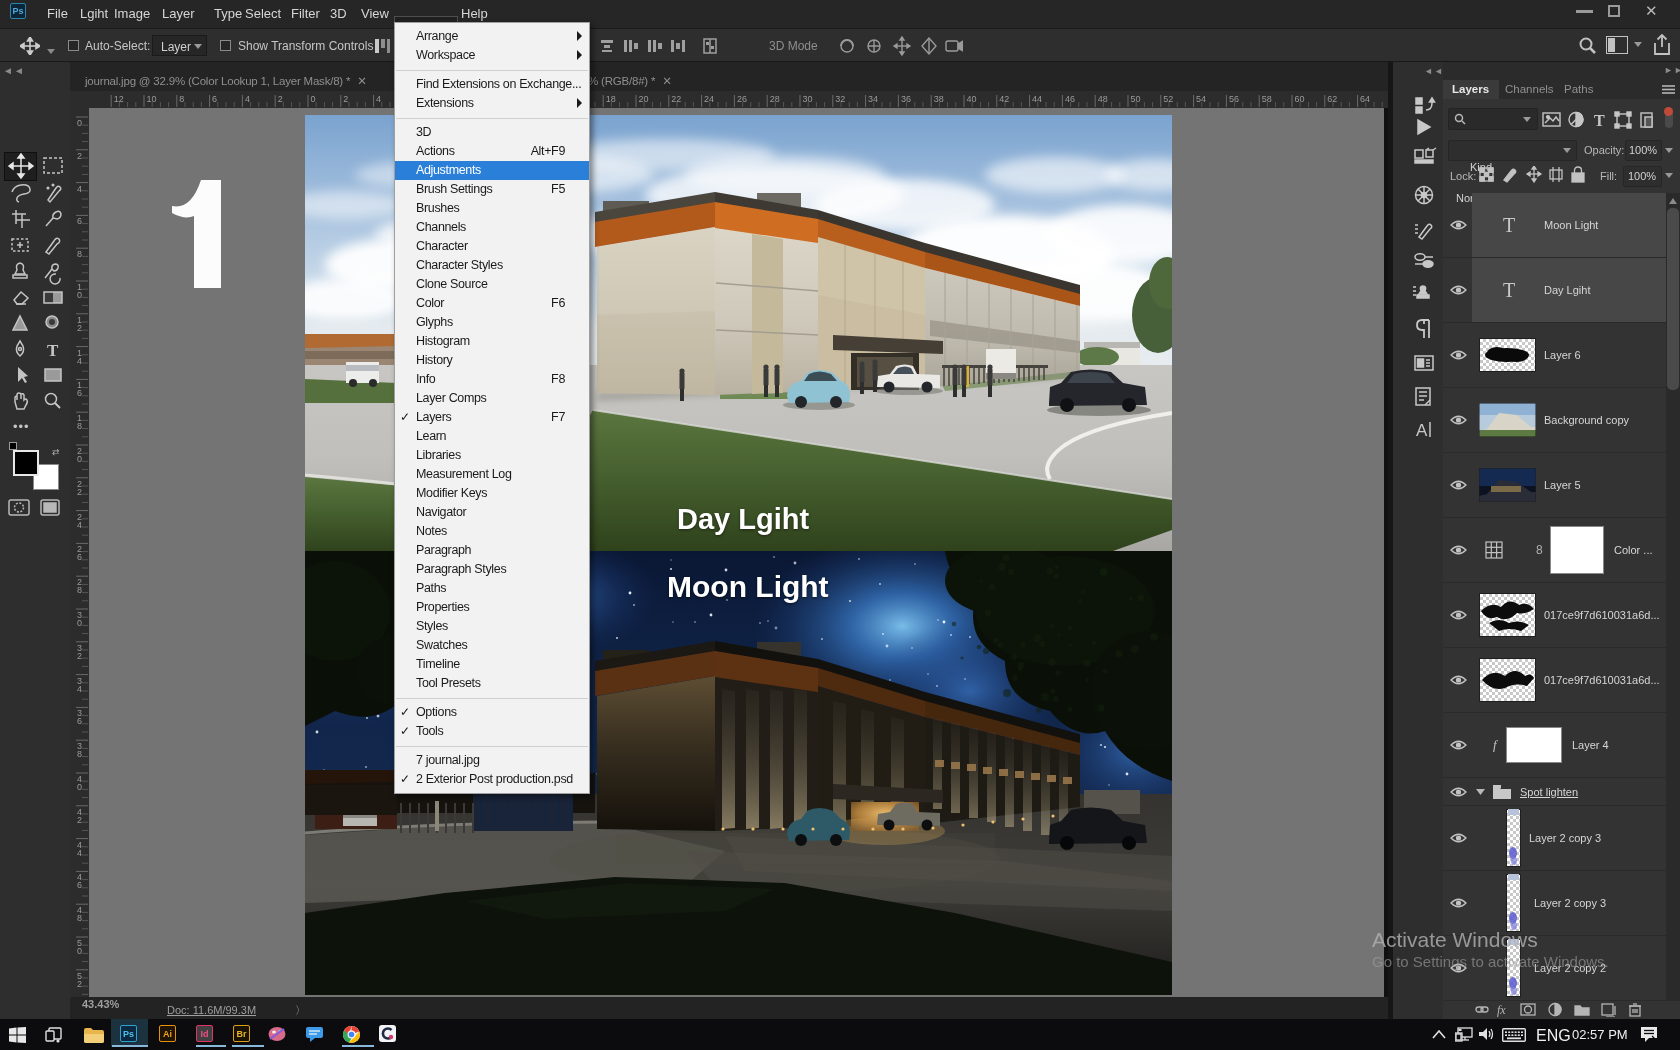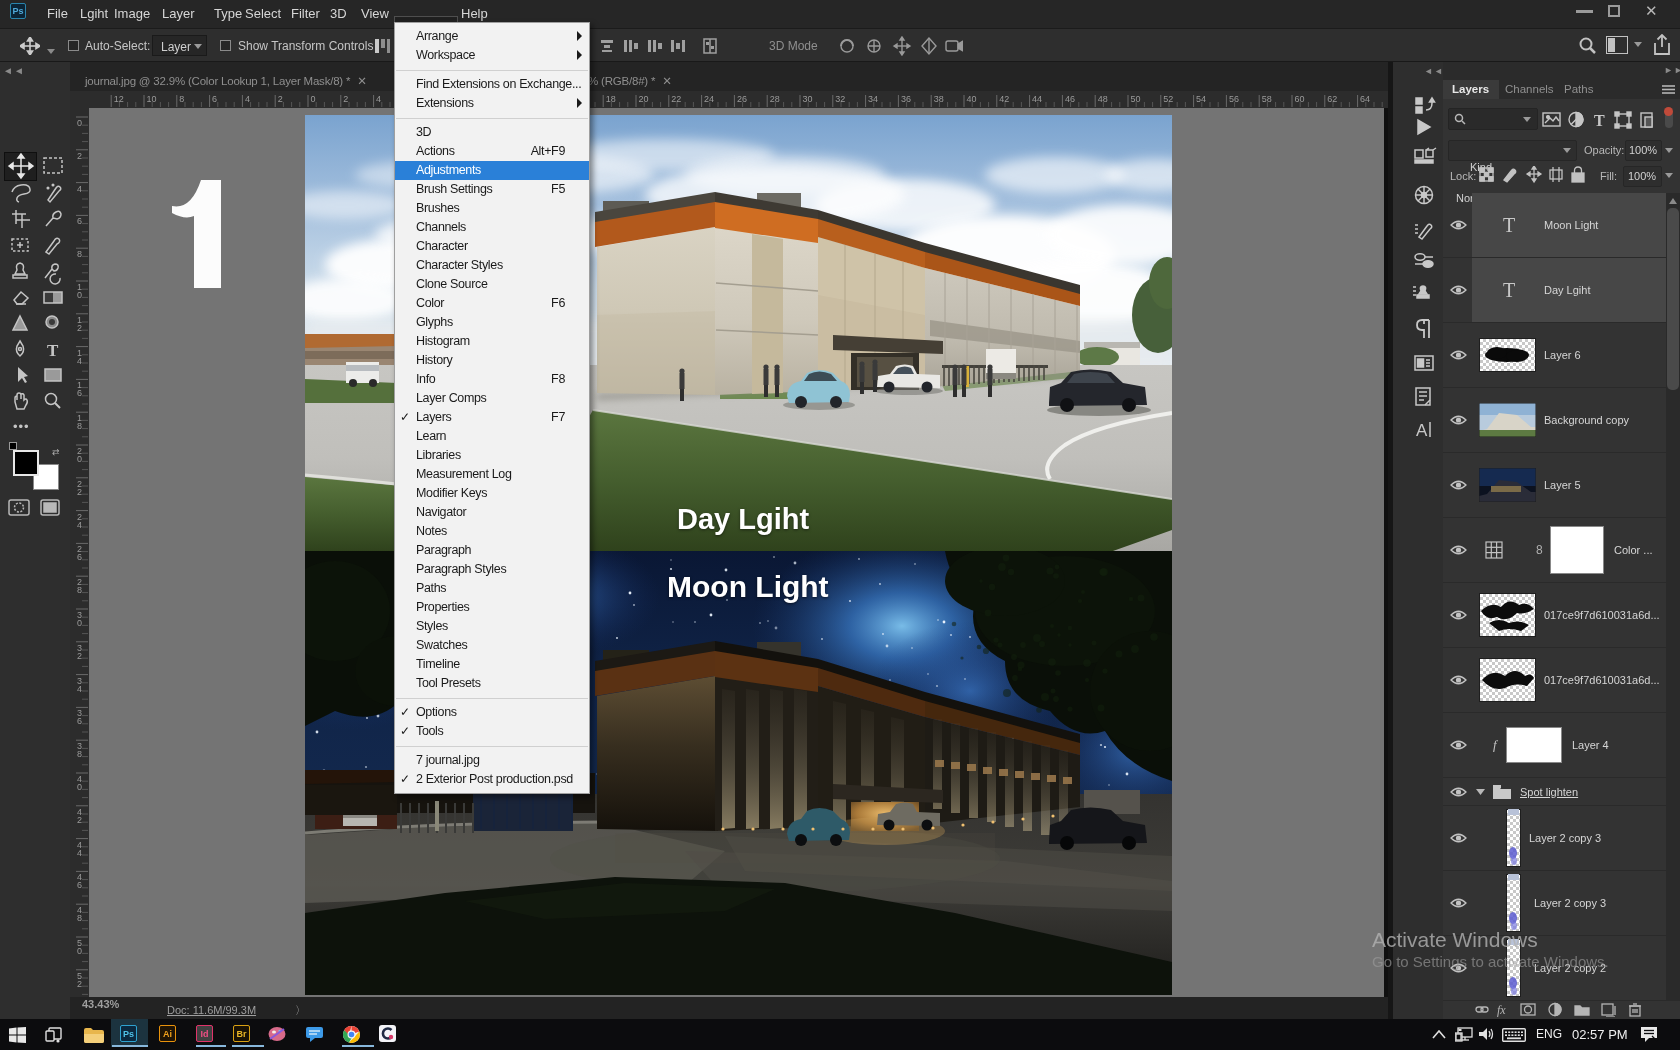--- a/index.html
+++ b/index.html
@@ -1639,21 +1639,21 @@
         <rect x="19" y="3.4" width="2" height="1.6"></rect>
         <rect x="3" y="6.4" width="2" height="1.6"></rect>
         <rect x="6.2" y="6.4" width="2" height="1.6"></rect>
         <rect x="9.4" y="6.4" width="2" height="1.6"></rect>
         <rect x="12.6" y="6.4" width="2" height="1.6"></rect>
         <rect x="15.8" y="6.4" width="2" height="1.6"></rect>
         <rect x="19" y="6.4" width="2" height="1.6"></rect>
         <rect x="5" y="9.4" width="14" height="1.8"></rect>
       </g>
     </svg>
-<div class="abs" style="left:1536px; top:8px; font-size:12px; color:#f0f0f0;">ENG</div>
+<div class="abs" style="left:1536px; top:8px; font-size:16px; color:#f0f0f0;">ENG</div>
 <div class="abs" style="left:1572px; top:8px; font-size:13px; color:#f0f0f0;">02:57 PM</div>
 <svg class="abs" style="left:1640px; top:7px;" width="18" height="17" viewBox="0 0 18 17">
       <path d="M1,1 L17,1 L17,12 L9,12 L5,16 L5,12 L1,12 Z" fill="#e8e8e8"></path>
       <line x1="4" y1="4.5" x2="14" y2="4.5" stroke="#0c0c0e" stroke-width="1.3"></line>
       <line x1="4" y1="7.5" x2="14" y2="7.5" stroke="#0c0c0e" stroke-width="1.3"></line>
       <path d="M12,10 L17,15" stroke="#0c0c0e" stroke-width="1.2"></path>
     </svg>
   </div>
 
 <div class="abs" id="wmenu">

